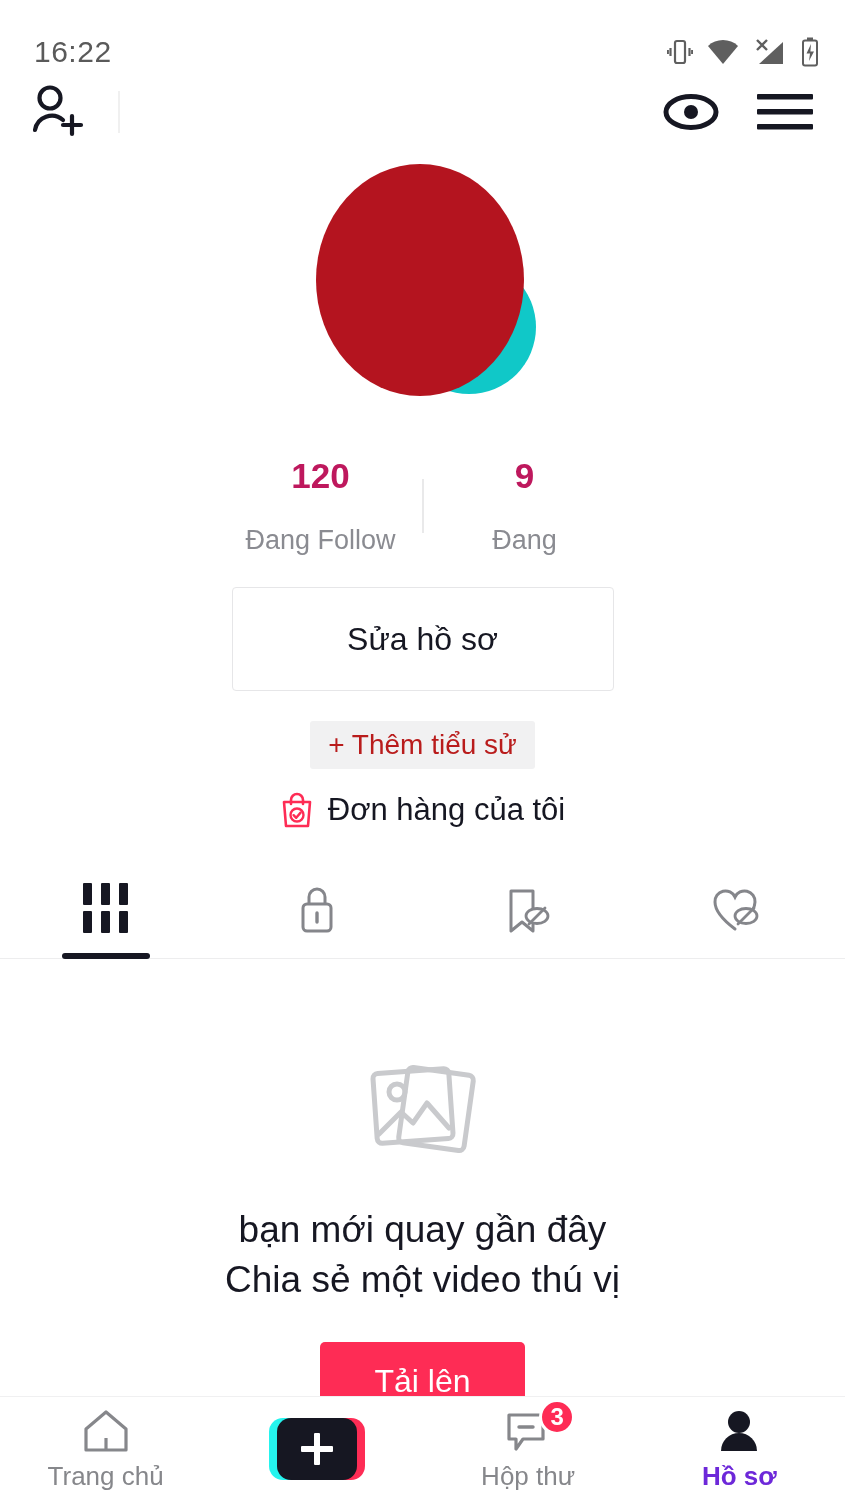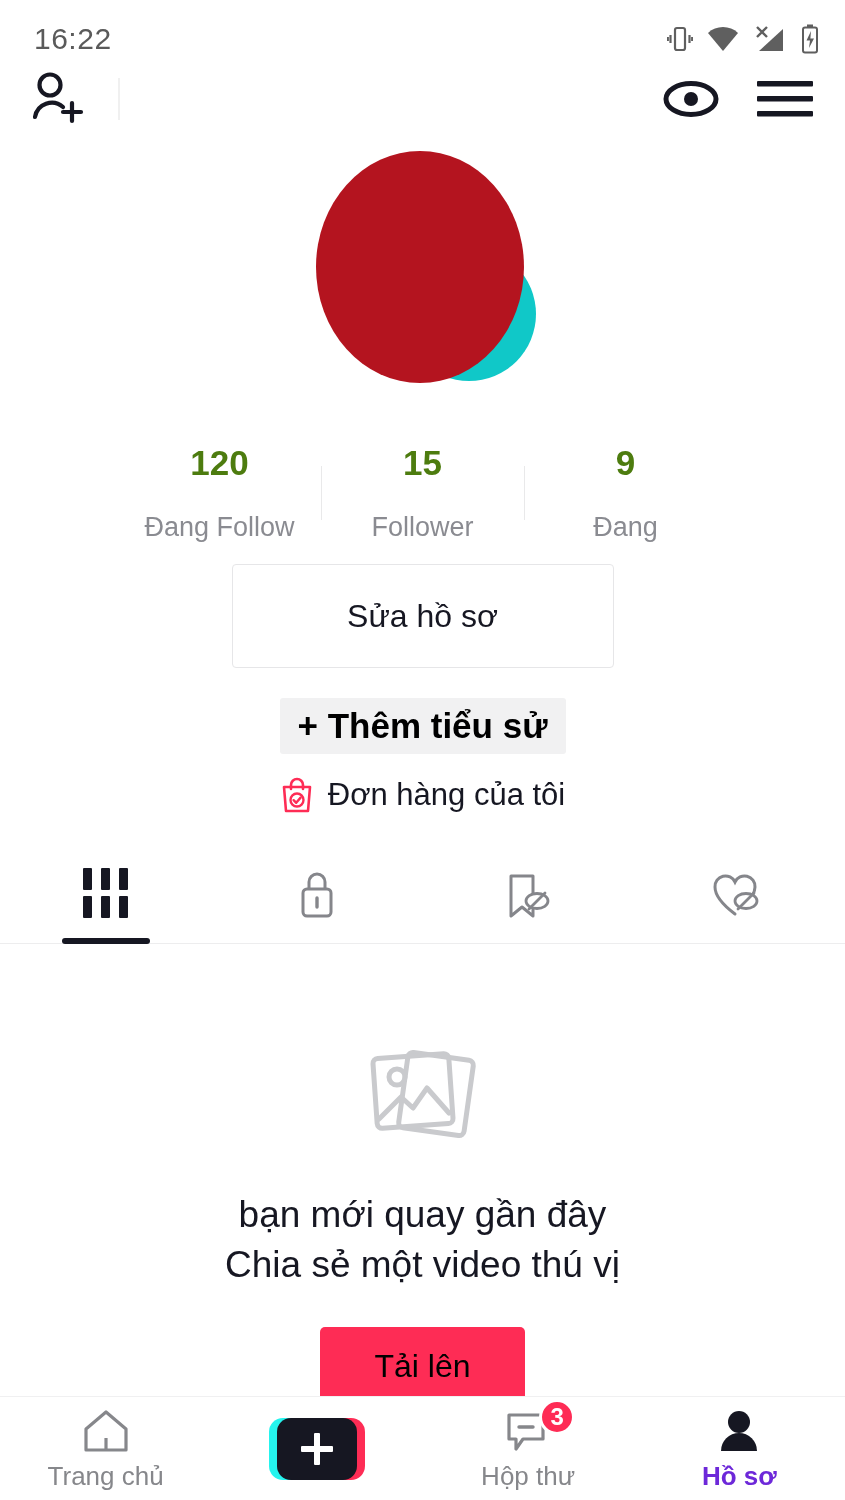--- a/index.html
+++ b/index.html
@@ -14,20 +14,21 @@
     width: 845px; height: 1500px;
     background: #ffffff;
     overflow: hidden;
   }
 
   
   .statusbar {
     height: 62px;
     display: flex; align-items: center; justify-content: space-between;
     padding: 16px 26px 0 34px;
+    margin-top: 13px;
   }
   .status-time {
     font-size: 30px; color: #5a5a5a; letter-spacing: .5px;
   }
   .status-icons { display: flex; align-items: center; gap: 14px; }
   .status-icons svg { display: block; }
 
   
   .header {
     height: 74px;
@@ -64,48 +65,48 @@
   
   .stats {
     margin-top: 52px;
     display: flex; align-items: center; justify-content: center;
   }
   .stat {
     width: 202px;
     display: flex; flex-direction: column; align-items: center;
   }
   .stat-value {
-    font-size: 35px; font-weight: bold; color: #4d7c0f; line-height: 1.1;
+    font-size: 35px; font-weight: bold; color: #be185d; line-height: 1.1;
   }
   .stat-label {
     margin-top: 30px; font-size: 27px; color: #8a8b91; line-height: 1.1;
   }
   .stat-sep { width: 1px; height: 54px; background: #e9e9ea; }
 
   
   .edit-btn {
-    margin: 22px auto 0;
+    margin: 32px auto 0;
     width: 382px; height: 104px;
     border: 1px solid #e6e6e8;
     border-radius: 4px;
     display: flex; align-items: center; justify-content: center;
     background: #ffffff;
     cursor: pointer;
   }
   .edit-btn span { font-size: 32px; color: #161722; }
 
   .bio-chip {
     margin: 30px auto 0;
     width: fit-content;
     background: #f1f1f2;
     padding: 8px 18px;
     border-radius: 3px;
     cursor: pointer;
   }
-  .bio-chip span { font-size: 35px; color: #000000; font-weight: bold; }
+  .bio-chip span { font-size: 28px; color: #b91c1c; }
 
   .orders {
     margin: 22px auto 0;
     width: fit-content;
     display: flex; align-items: center; gap: 14px;
     cursor: pointer;
   }
   .orders-label { font-size: 31px; color: #161722; }
 
   
@@ -146,21 +147,21 @@
   }
   .empty-text div { white-space: nowrap; }
   .upload-btn {
     margin-top: 38px;
     width: 205px; height: 78px;
     background: #fe2c55;
     border-radius: 5px;
     display: flex; align-items: center; justify-content: center;
     cursor: pointer;
   }
-  .upload-btn span { font-size: 32px; color: #000000; }
+  .upload-btn span { font-size: 32px; color: #ffffff; }
 
   
   .bottomnav {
     position: absolute; left: 0; bottom: 0;
     width: 845px; height: 104px;
     background: #ffffff;
     border-top: 1px solid #f0f0f1;
     display: flex; align-items: center;
   }
   .navitem {
@@ -258,24 +259,20 @@
       <div class="avatar-main"></div>
     </div>
   </div>
 
   <div class="stats">
     <div class="stat">
       <div class="stat-value">120</div>
       <div class="stat-label">Đang Follow</div>
     </div>
     <div class="stat-sep"></div>
-    <div class="stat">
-      <div class="stat-value">15</div>
-      <div class="stat-label">Follower</div>
-    </div>
     <div class="stat-sep"></div>
     <div class="stat">
       <div class="stat-value">9</div>
       <div class="stat-label">Đang</div>
     </div>
   </div>
 
   <div class="edit-btn">
     <span>Sửa hồ sơ</span>
   </div>

